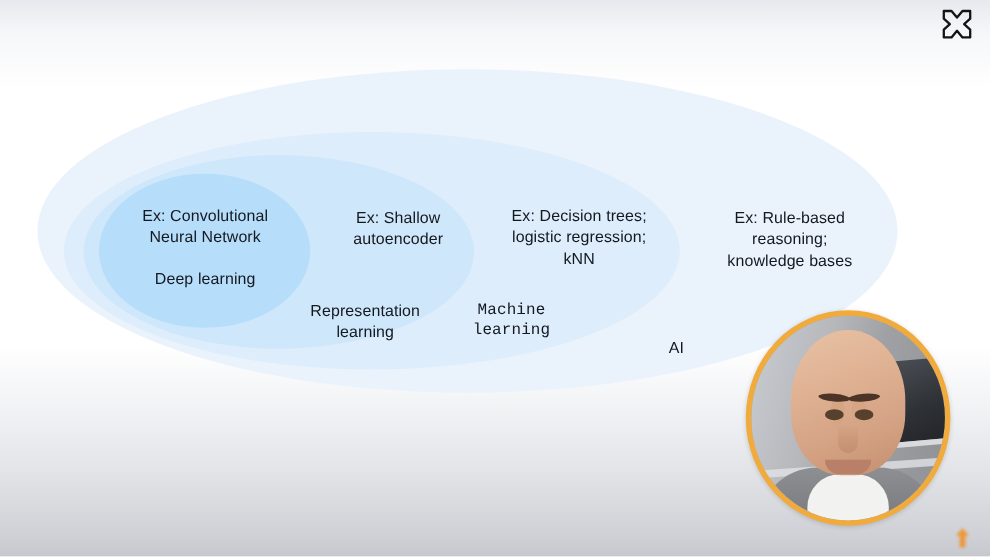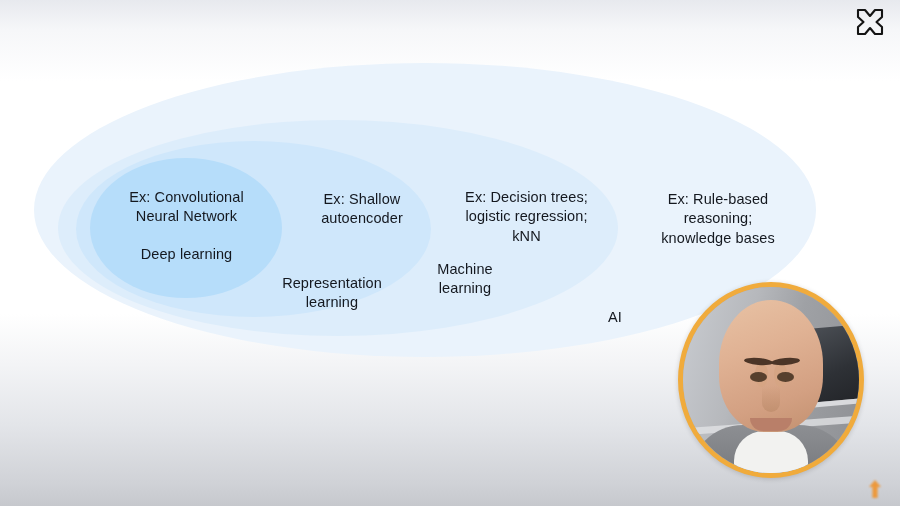--- a/index.html
+++ b/index.html
@@ -64,21 +64,21 @@
   .ex-label { font-size: 14.5px; font-weight: 400; }
   .set-label { font-size: 14.5px; font-weight: 400; }
 
   #ex-dl   { left:  94px; top: 188px; width: 185px; }
   #name-dl { left:  94px; top: 245px; width: 185px; }
 
   #ex-rl   { left: 278px; top: 190px; width: 168px; }
   #name-rl { left: 258px; top: 258px; width: 148px; margin-top: 16px; }
 
   #ex-ml   { left: 435px; top: 188px; width: 183px; }
-  #name-ml { left: 400px; top: 260px; width: 130px; }
+  #name-ml { left: 400px; top: 273px; width: 130px; font-family: Liberation Mono, monospace; }
 
   #ex-ai   { left: 628px; top: 190px; width: 180px; }
   #name-ai { left: 580px; top: 308px; width:  70px; }
 
   
   #brand-logo {
     position: absolute;
     right: 13px;
     top: 5px;
     width: 34px;

